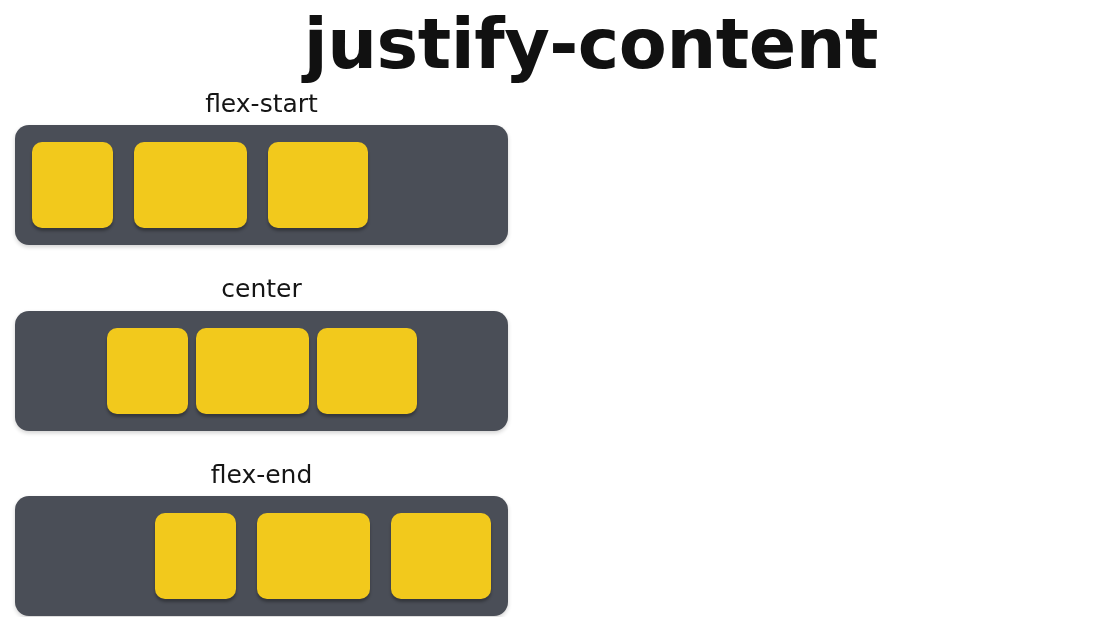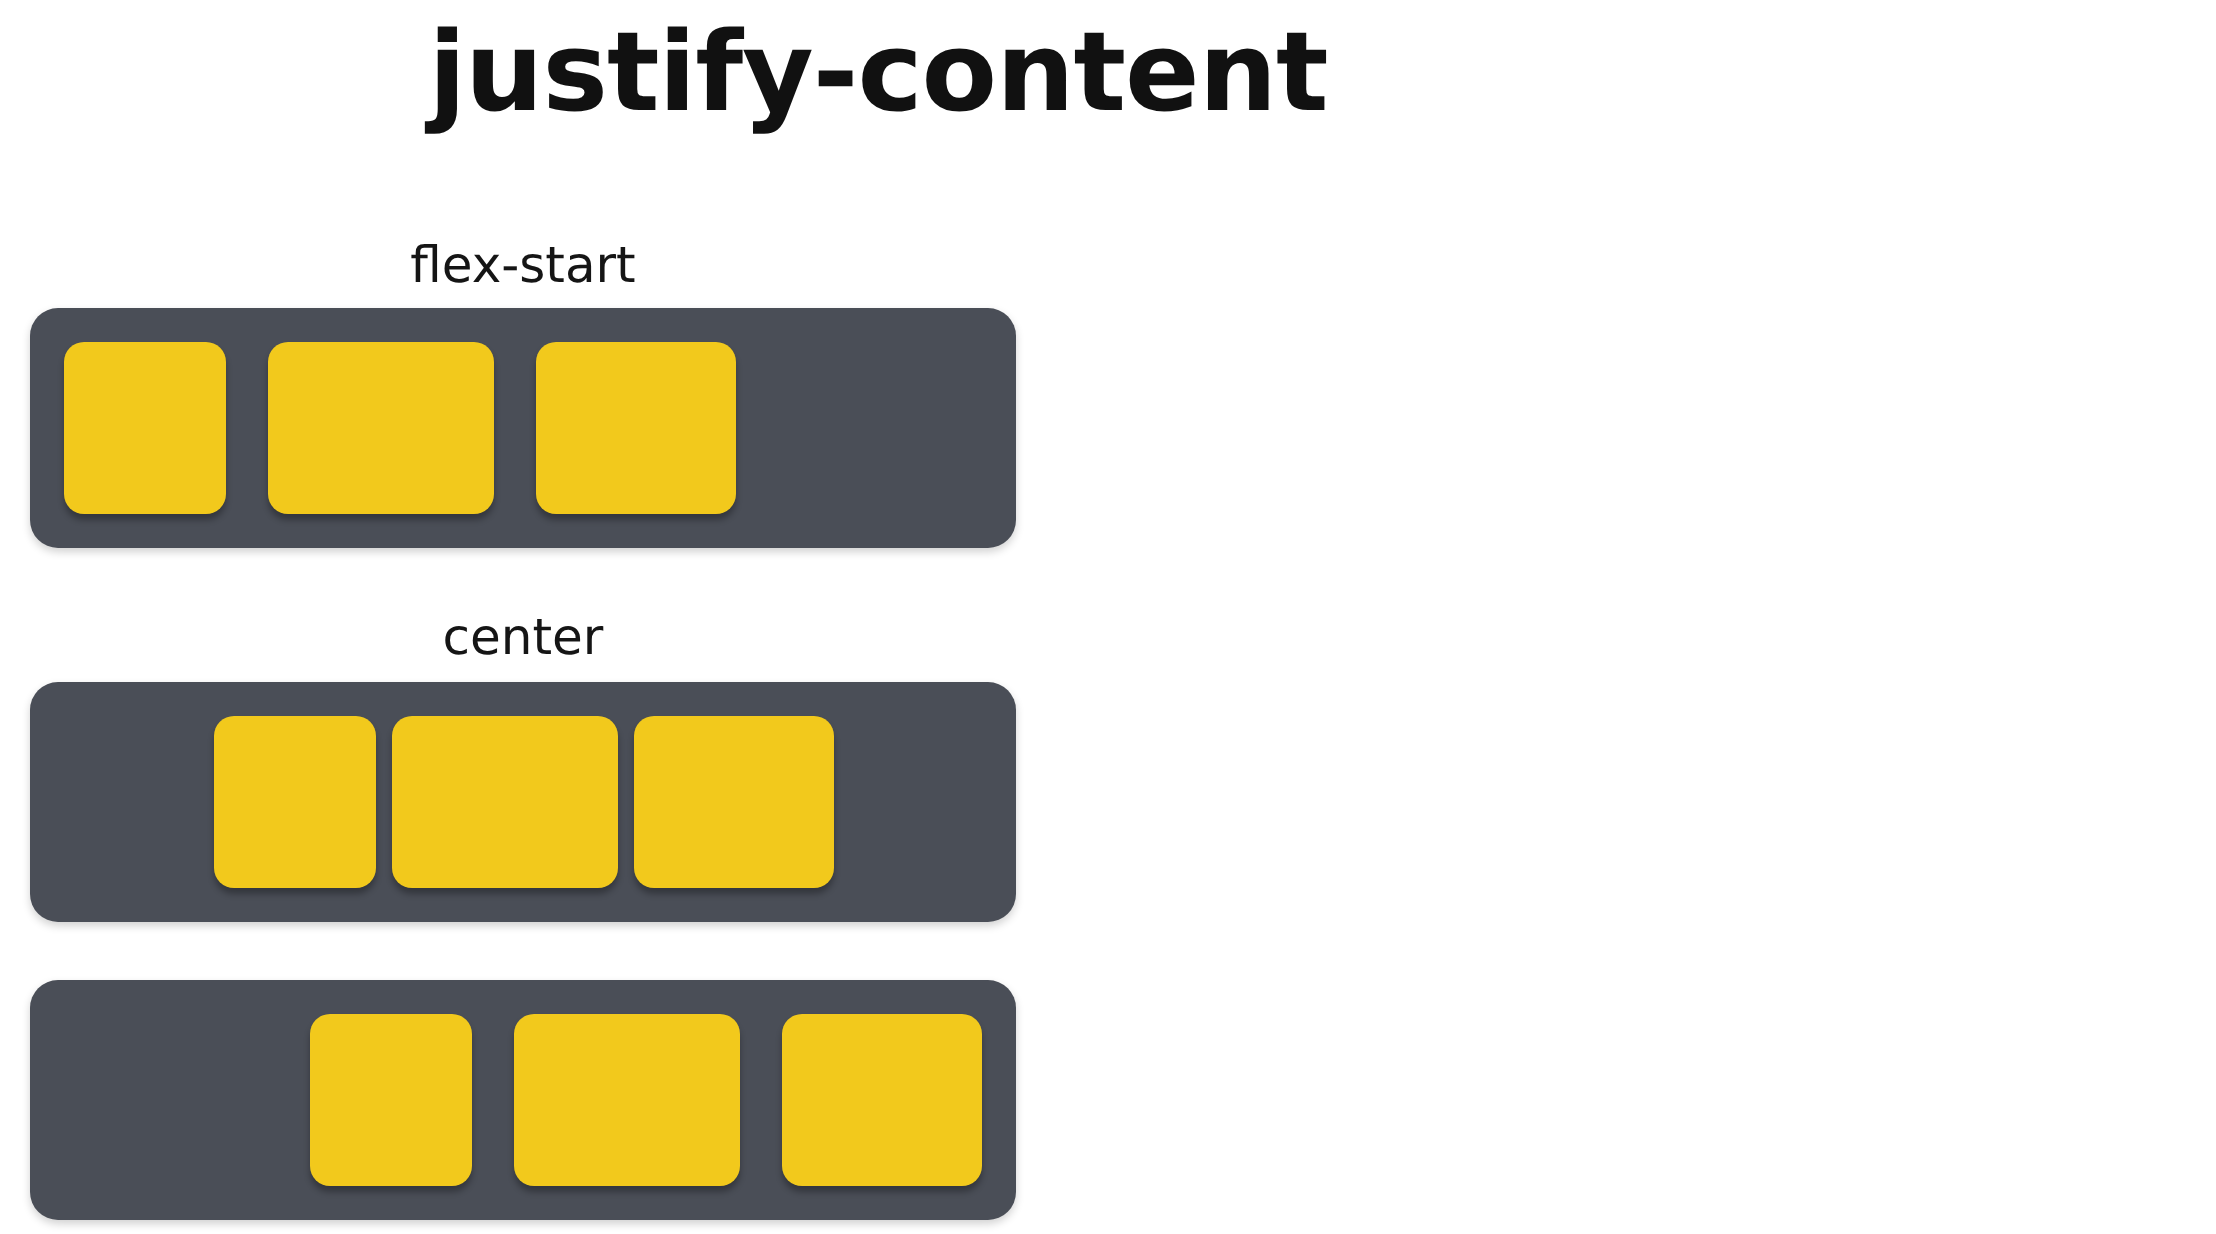--- a/index.html
+++ b/index.html
@@ -14,22 +14,22 @@
     font-family: "DejaVu Sans", "Liberation Sans", sans-serif;
     overflow: hidden;
     position: relative;
   }
 
   .page-title {
     position: absolute;
     top: 6px;
     left: 0;
     width: 878px;
-    text-align: center;
-    font-size: 55px;
+    text-align: right;
+    font-size: 70px;
     font-weight: bold;
     color: #111111;
     letter-spacing: -0.5px;
     line-height: 1.1;
   }
 
   .columns {
     position: absolute;
     top: 88px;
     left: 0;
@@ -38,21 +38,20 @@
 
   .col {
     position: absolute;
     top: 0;
   }
   .col-left  { left: 15px;  width: 493px; }
   .col-right { left: 600px; width: 492px; }
 
   .demo {
     margin-bottom: 28px;
-    margin-top: 29px;
   }
 
   .demo-label {
     text-align: center;
     font-size: 25px;
     font-weight: normal;
     color: #151515;
     line-height: 1.25;
     margin-bottom: 6px;
     white-space: nowrap;
@@ -114,20 +113,21 @@
     <div class="demo">
       <div class="demo-label">center</div>
       <div class="flex-container jc-center">
         <div class="flex-item size-a"></div>
         <div class="flex-item size-b"></div>
         <div class="flex-item size-c"></div>
       </div>
     </div>
 
     <div class="demo">
+      <div class="demo-label">flex-end</div>
       <div class="flex-container jc-flex-end">
         <div class="flex-item size-a"></div>
         <div class="flex-item size-b"></div>
         <div class="flex-item size-c"></div>
       </div>
     </div>
 
   </div>
 
   <div class="col col-right">

